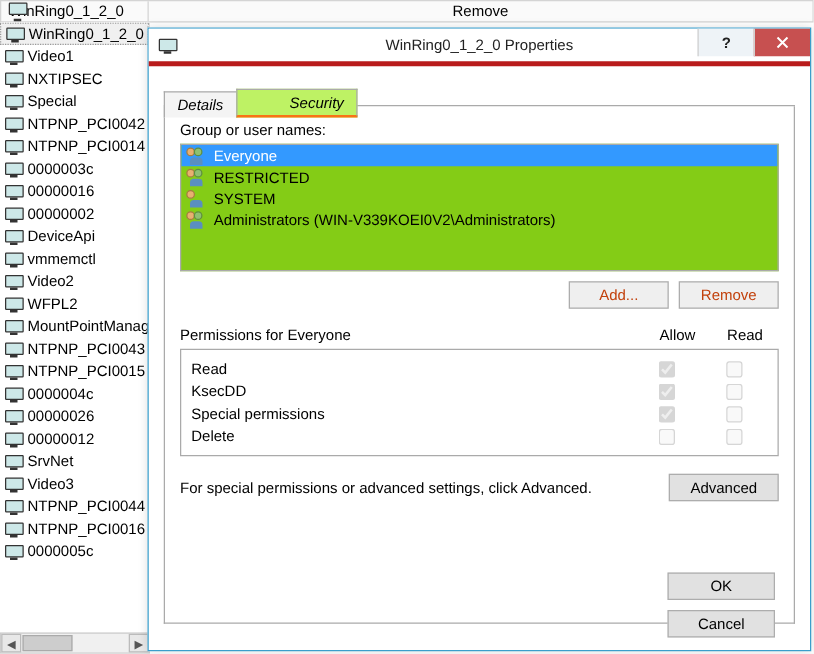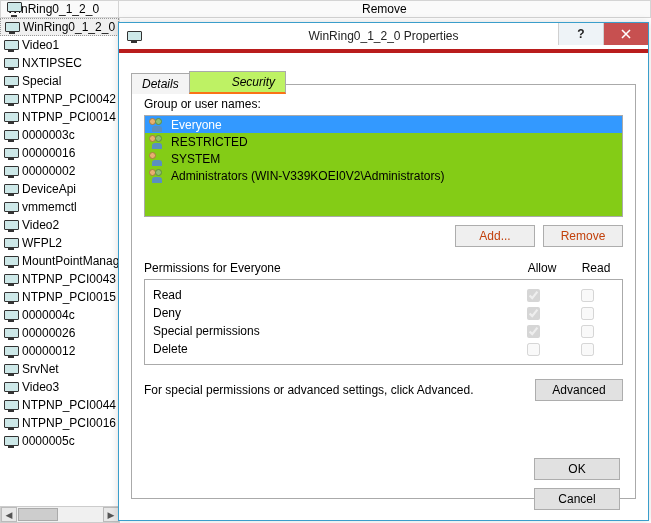--- a/index.html
+++ b/index.html
@@ -249,21 +249,21 @@
           <div class="perm-row">
             <div class="pname">Read</div>
             <div class="cbox">
               <input type="checkbox" disabled="" checked="" style="">
             </div>
             <div class="cbox">
               <input type="checkbox" disabled="" style="">
             </div>
           </div>
           <div class="perm-row">
-            <div class="pname">Deny</div>
+            <div class="pname">KsecDD</div>
             <div class="cbox">
               <input type="checkbox" disabled="" checked="" style="">
             </div>
             <div class="cbox">
               <input type="checkbox" disabled="" style="">
             </div>
           </div>
           <div class="perm-row">
             <div class="pname">Special permissions</div>
             <div class="cbox">

